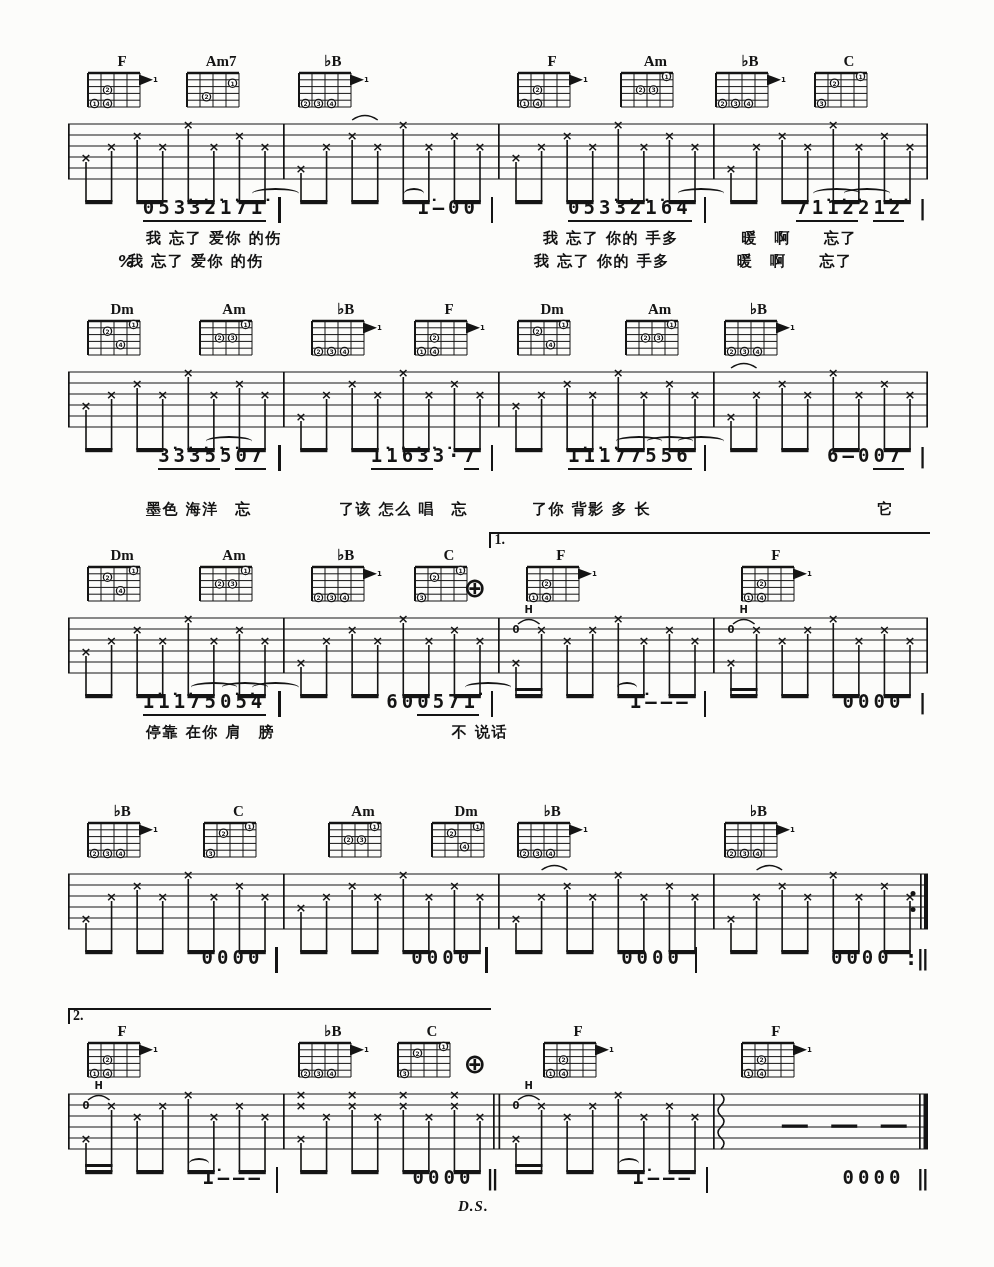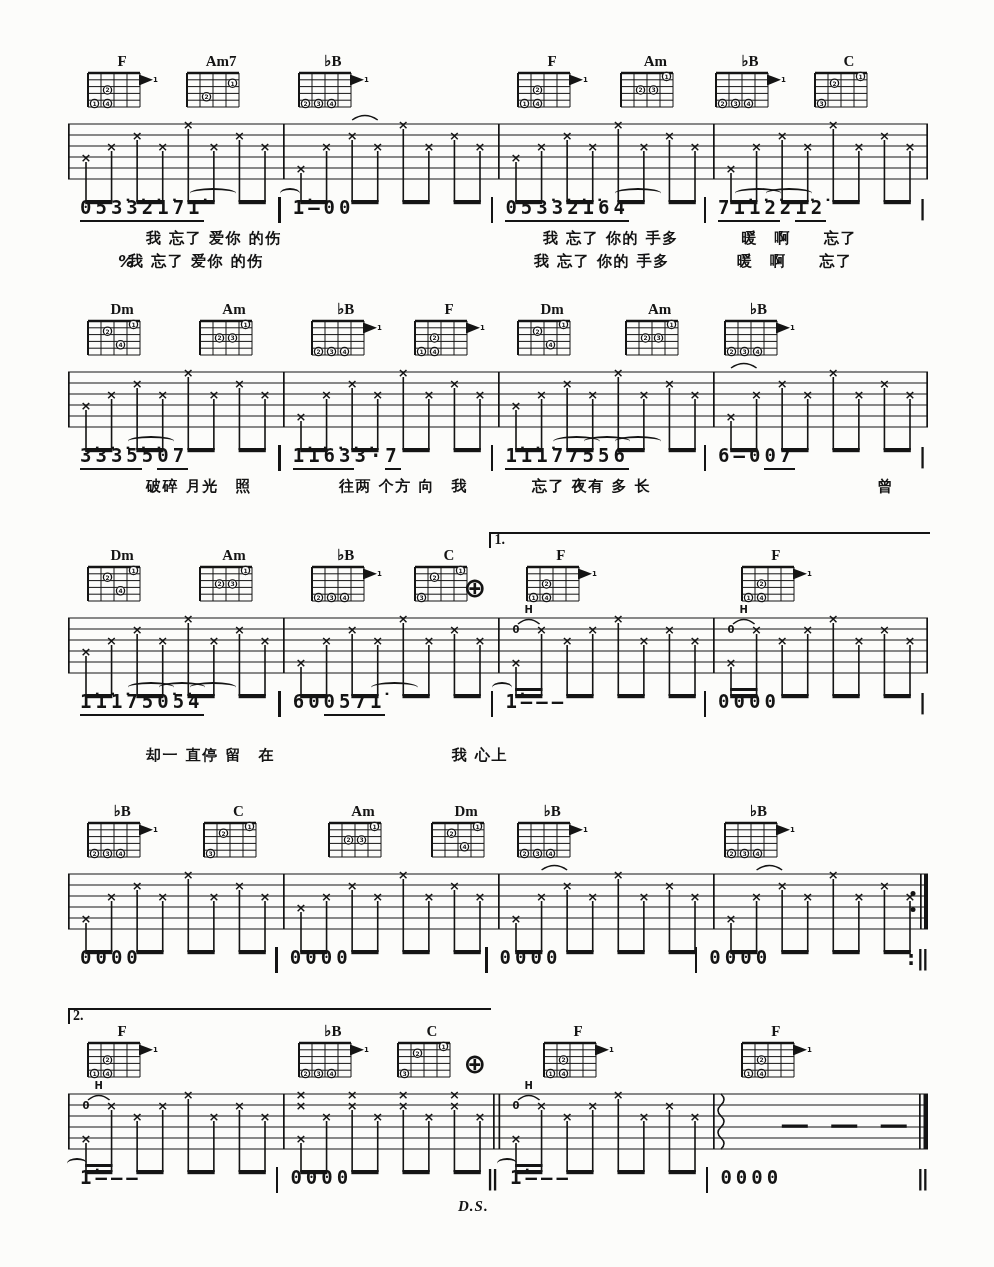--- a/index.html
+++ b/index.html
@@ -8,21 +8,21 @@
   #score{position:absolute;left:68px;top:0;width:860px;height:100%;}
   .system{position:absolute;left:0;width:860px;height:240px;}
   .chordrow{position:absolute;top:8px;left:0;right:0;height:66px;}
   .chord{position:absolute;top:0;width:74px;text-align:center;}
   .cname{font-family:"Liberation Serif",serif;font-weight:bold;font-size:15px;line-height:1.05;}
   .cdiag{line-height:0;}
   .coda{position:absolute;top:26px;font-size:27px;line-height:1;font-weight:bold;margin-left:-26px;}
   .staffwrap{position:absolute;top:58px;left:0;line-height:0;}
   .melody{position:absolute;top:150px;left:0;right:0;display:flex;align-items:flex-start;
           font-family:"DejaVu Sans Mono",monospace;font-weight:bold;font-size:19px;}
-  .mcell{flex:1;display:flex;justify-content:flex-start;padding:0 12px;}
+  .mcell{flex:1;display:flex;justify-content:flex-end;padding:0 12px;}
   .note{position:relative;line-height:1.25;letter-spacing:4px;text-align:center;min-width:12px;}
   .note.u{border-bottom:2.4px solid #141414;}
   .note.tie::after{content:"";position:absolute;left:55%;top:-8px;width:150%;height:9px;
           border-top:2px solid #141414;border-radius:100% 100% 0 0;}
   .note.tiein::before{content:"";position:absolute;right:55%;top:-8px;width:130%;height:9px;
           border-top:2px solid #141414;border-radius:100% 100% 0 0;}
   .bar{width:2.4px;background:#141414;height:26px;margin-top:1px;}
   .endbar{font-size:21px;font-weight:bold;line-height:1.2;letter-spacing:-1px;}
   .lyr{position:absolute;left:0;right:0;display:flex;font-size:15px;font-weight:600;
        letter-spacing:1.5px;white-space:pre;margin-left:48px;}
@@ -611,21 +611,21 @@
           </div>
           <div class="bar"></div>
           <div class="mcell">
             <span class="note">6</span>
             <span class="note">—</span>
             <span class="note">0</span>
             <span class="note u">07</span>
           </div>
           <span class="endbar">|</span>
         </div>
-        <div class="lyr lyrA"><div class="lcell">破碎 月光　照</div><div class="lcell">往两 个方 向　我</div><div class="lcell">忘了 夜有 多 长</div><div class="lcell r">曾</div></div>
+        <div class="lyr lyrB"><div class="lcell">墨色 海洋　忘</div><div class="lcell">了该 怎么 唱　忘</div><div class="lcell">了你 背影 多 长</div><div class="lcell r">它</div></div>
       </div>
       <div class="system" style="top: 540px;">
         <div class="volta" style="left: 49%; width: 51%;">
           <span class="vlabel">1.</span>
         </div>
         <div class="chordrow">
           <div class="chord" style="left: 2%;">
             <div class="cname">Dm</div>
             <div class="cdiag"><svg width="74" height="42" viewBox="0 0 74 42">
                 <line x1="3" y1="3" x2="55" y2="3" stroke="#141414" stroke-width="2.4"></line>
@@ -889,21 +889,21 @@
           </div>
           <div class="bar"></div>
           <div class="mcell">
             <span class="note">0</span>
             <span class="note">0</span>
             <span class="note">0</span>
             <span class="note">0</span>
           </div>
           <span class="endbar">|</span>
         </div>
-        <div class="lyr lyrB"><div class="lcell">却一 直停 留　在</div><div class="lcell r">我 心上</div><div class="lcell"></div><div class="lcell"></div></div>
+        <div class="lyr lyrA"><div class="lcell">停靠 在你 肩　膀</div><div class="lcell r">不 说话</div><div class="lcell"></div><div class="lcell"></div></div>
       </div>
       <div class="system" style="top: 796px;">
         <div class="chordrow">
           <div class="chord" style="left: 2%;">
             <div class="cname">♭B</div>
             <div class="cdiag"><svg width="74" height="42" viewBox="0 0 74 42">
                 <line x1="3" y1="3" x2="55" y2="3" stroke="#141414" stroke-width="2.4"></line>
                 <line x1="3" y1="9.8" x2="55" y2="9.8" stroke="#141414" stroke-width="1"></line>
                 <line x1="3" y1="16.6" x2="55" y2="16.6" stroke="#141414" stroke-width="1"></line>
                 <line x1="3" y1="23.4" x2="55" y2="23.4" stroke="#141414" stroke-width="1"></line>

